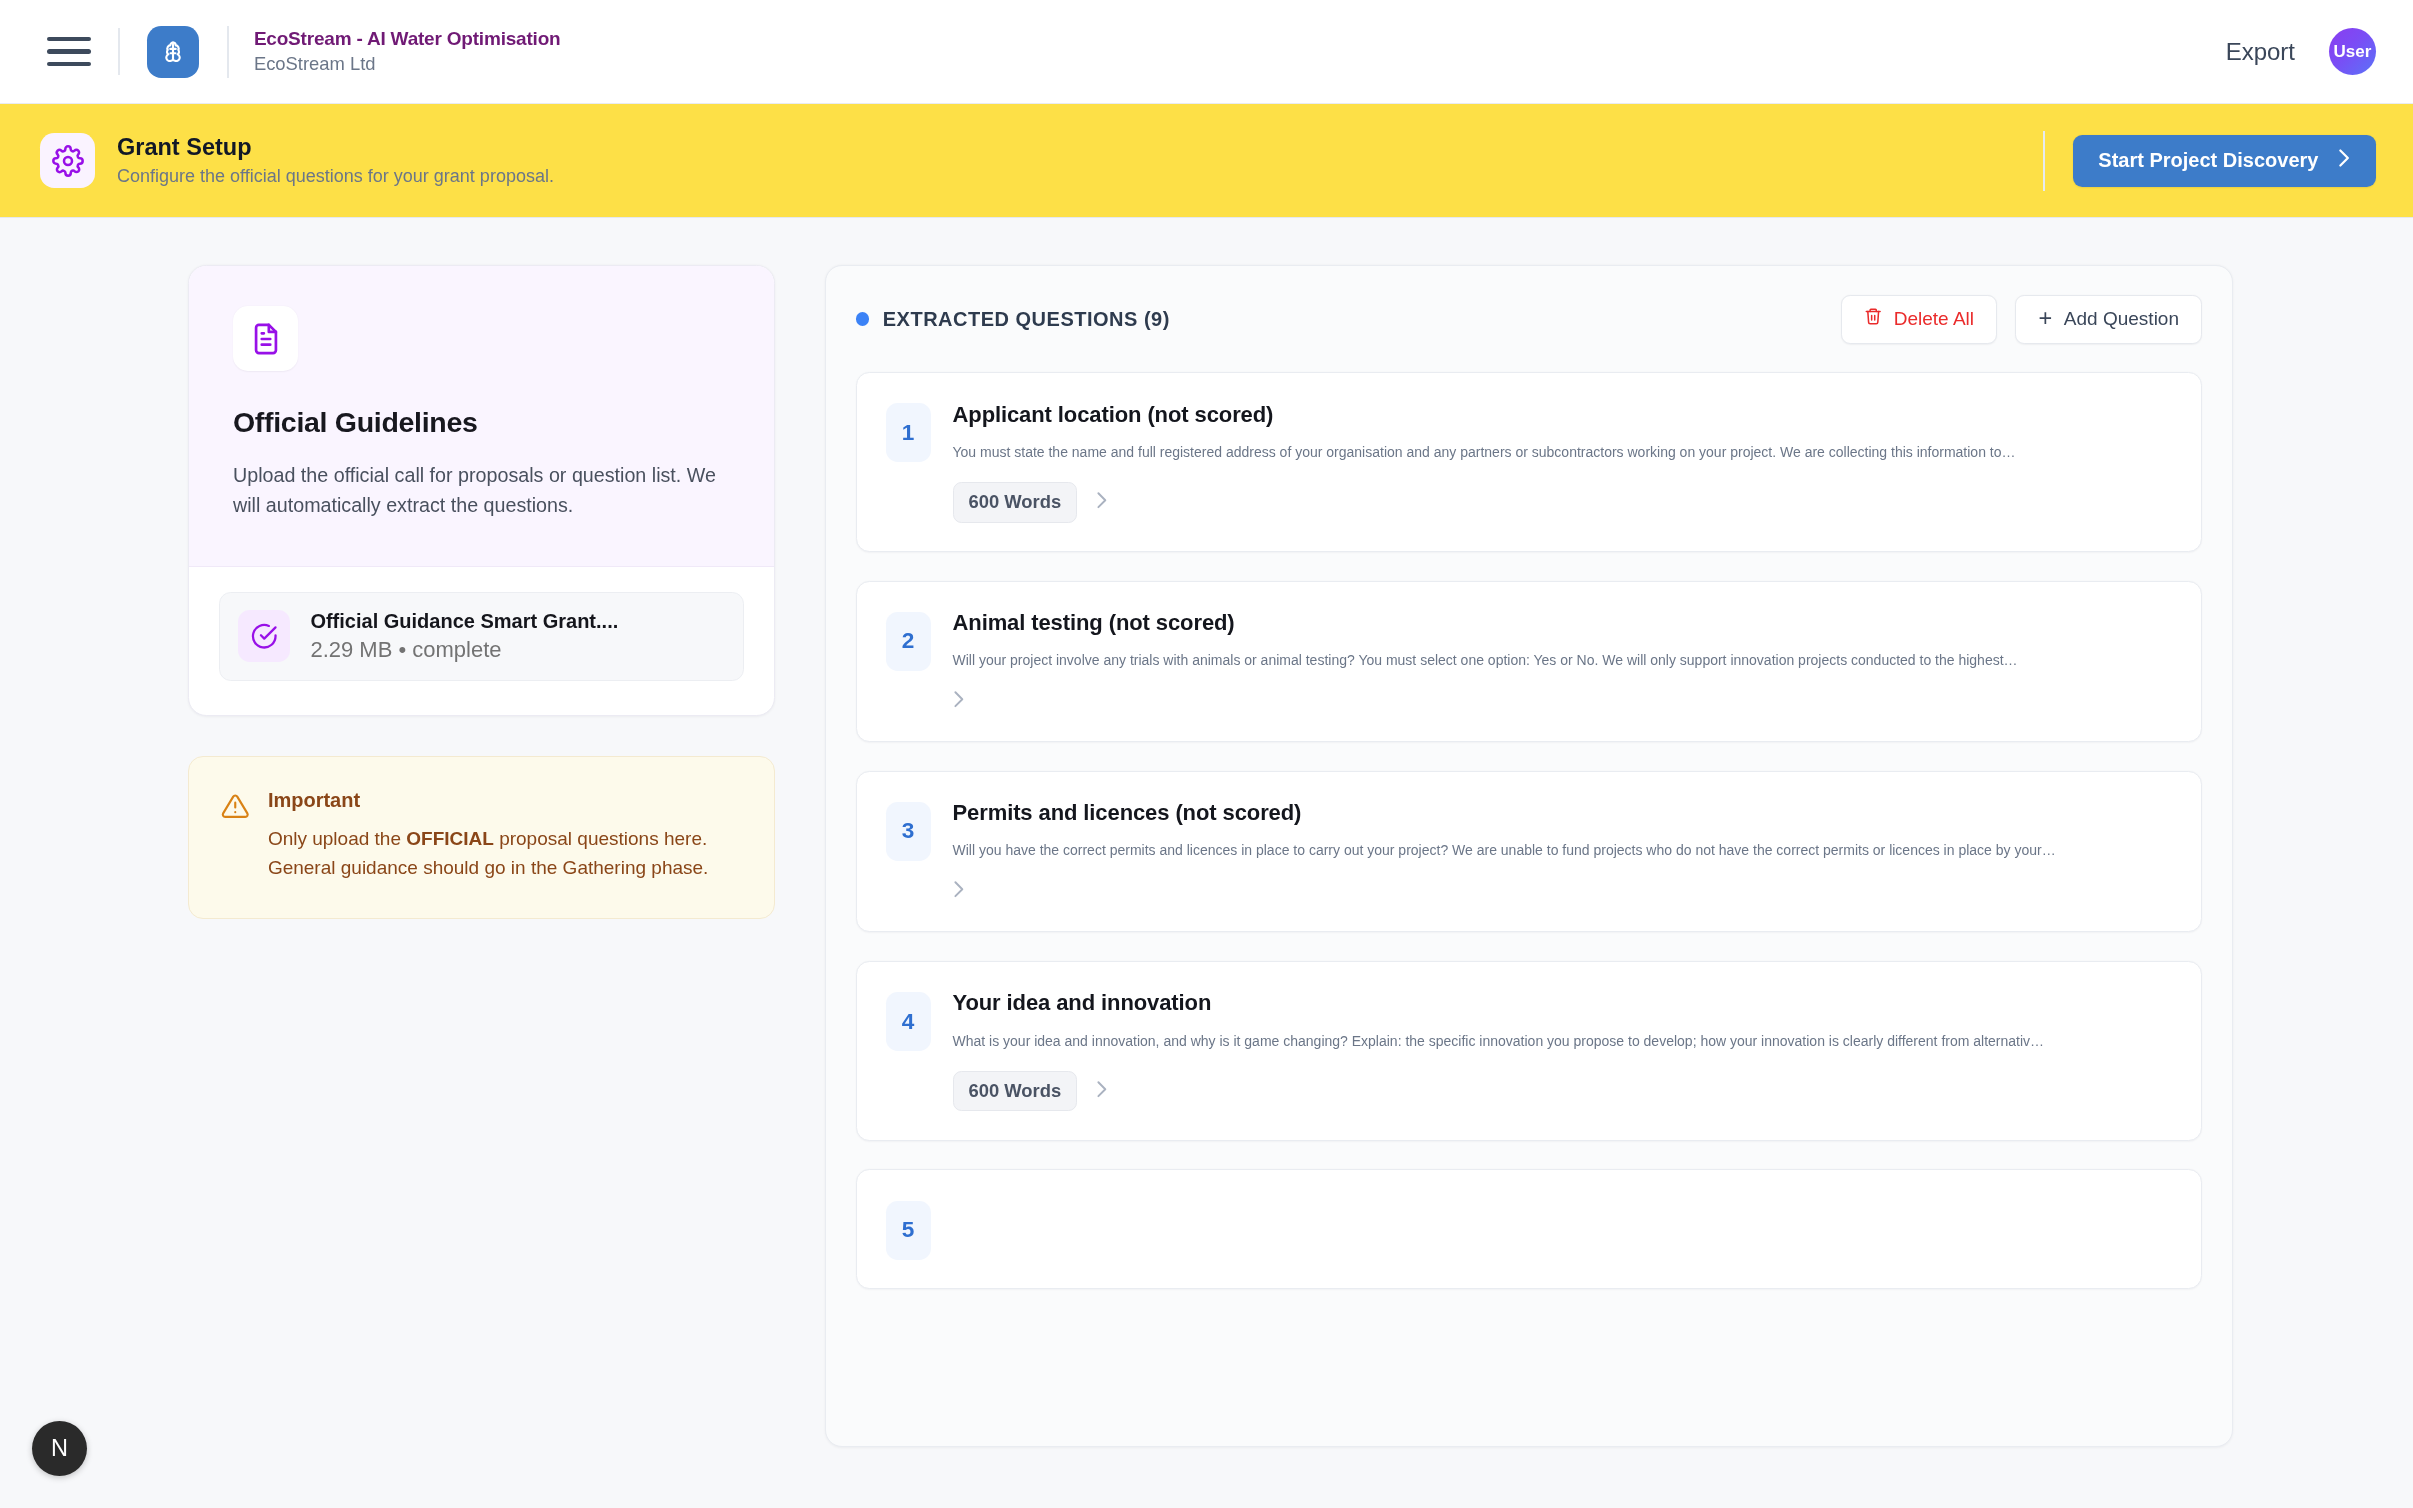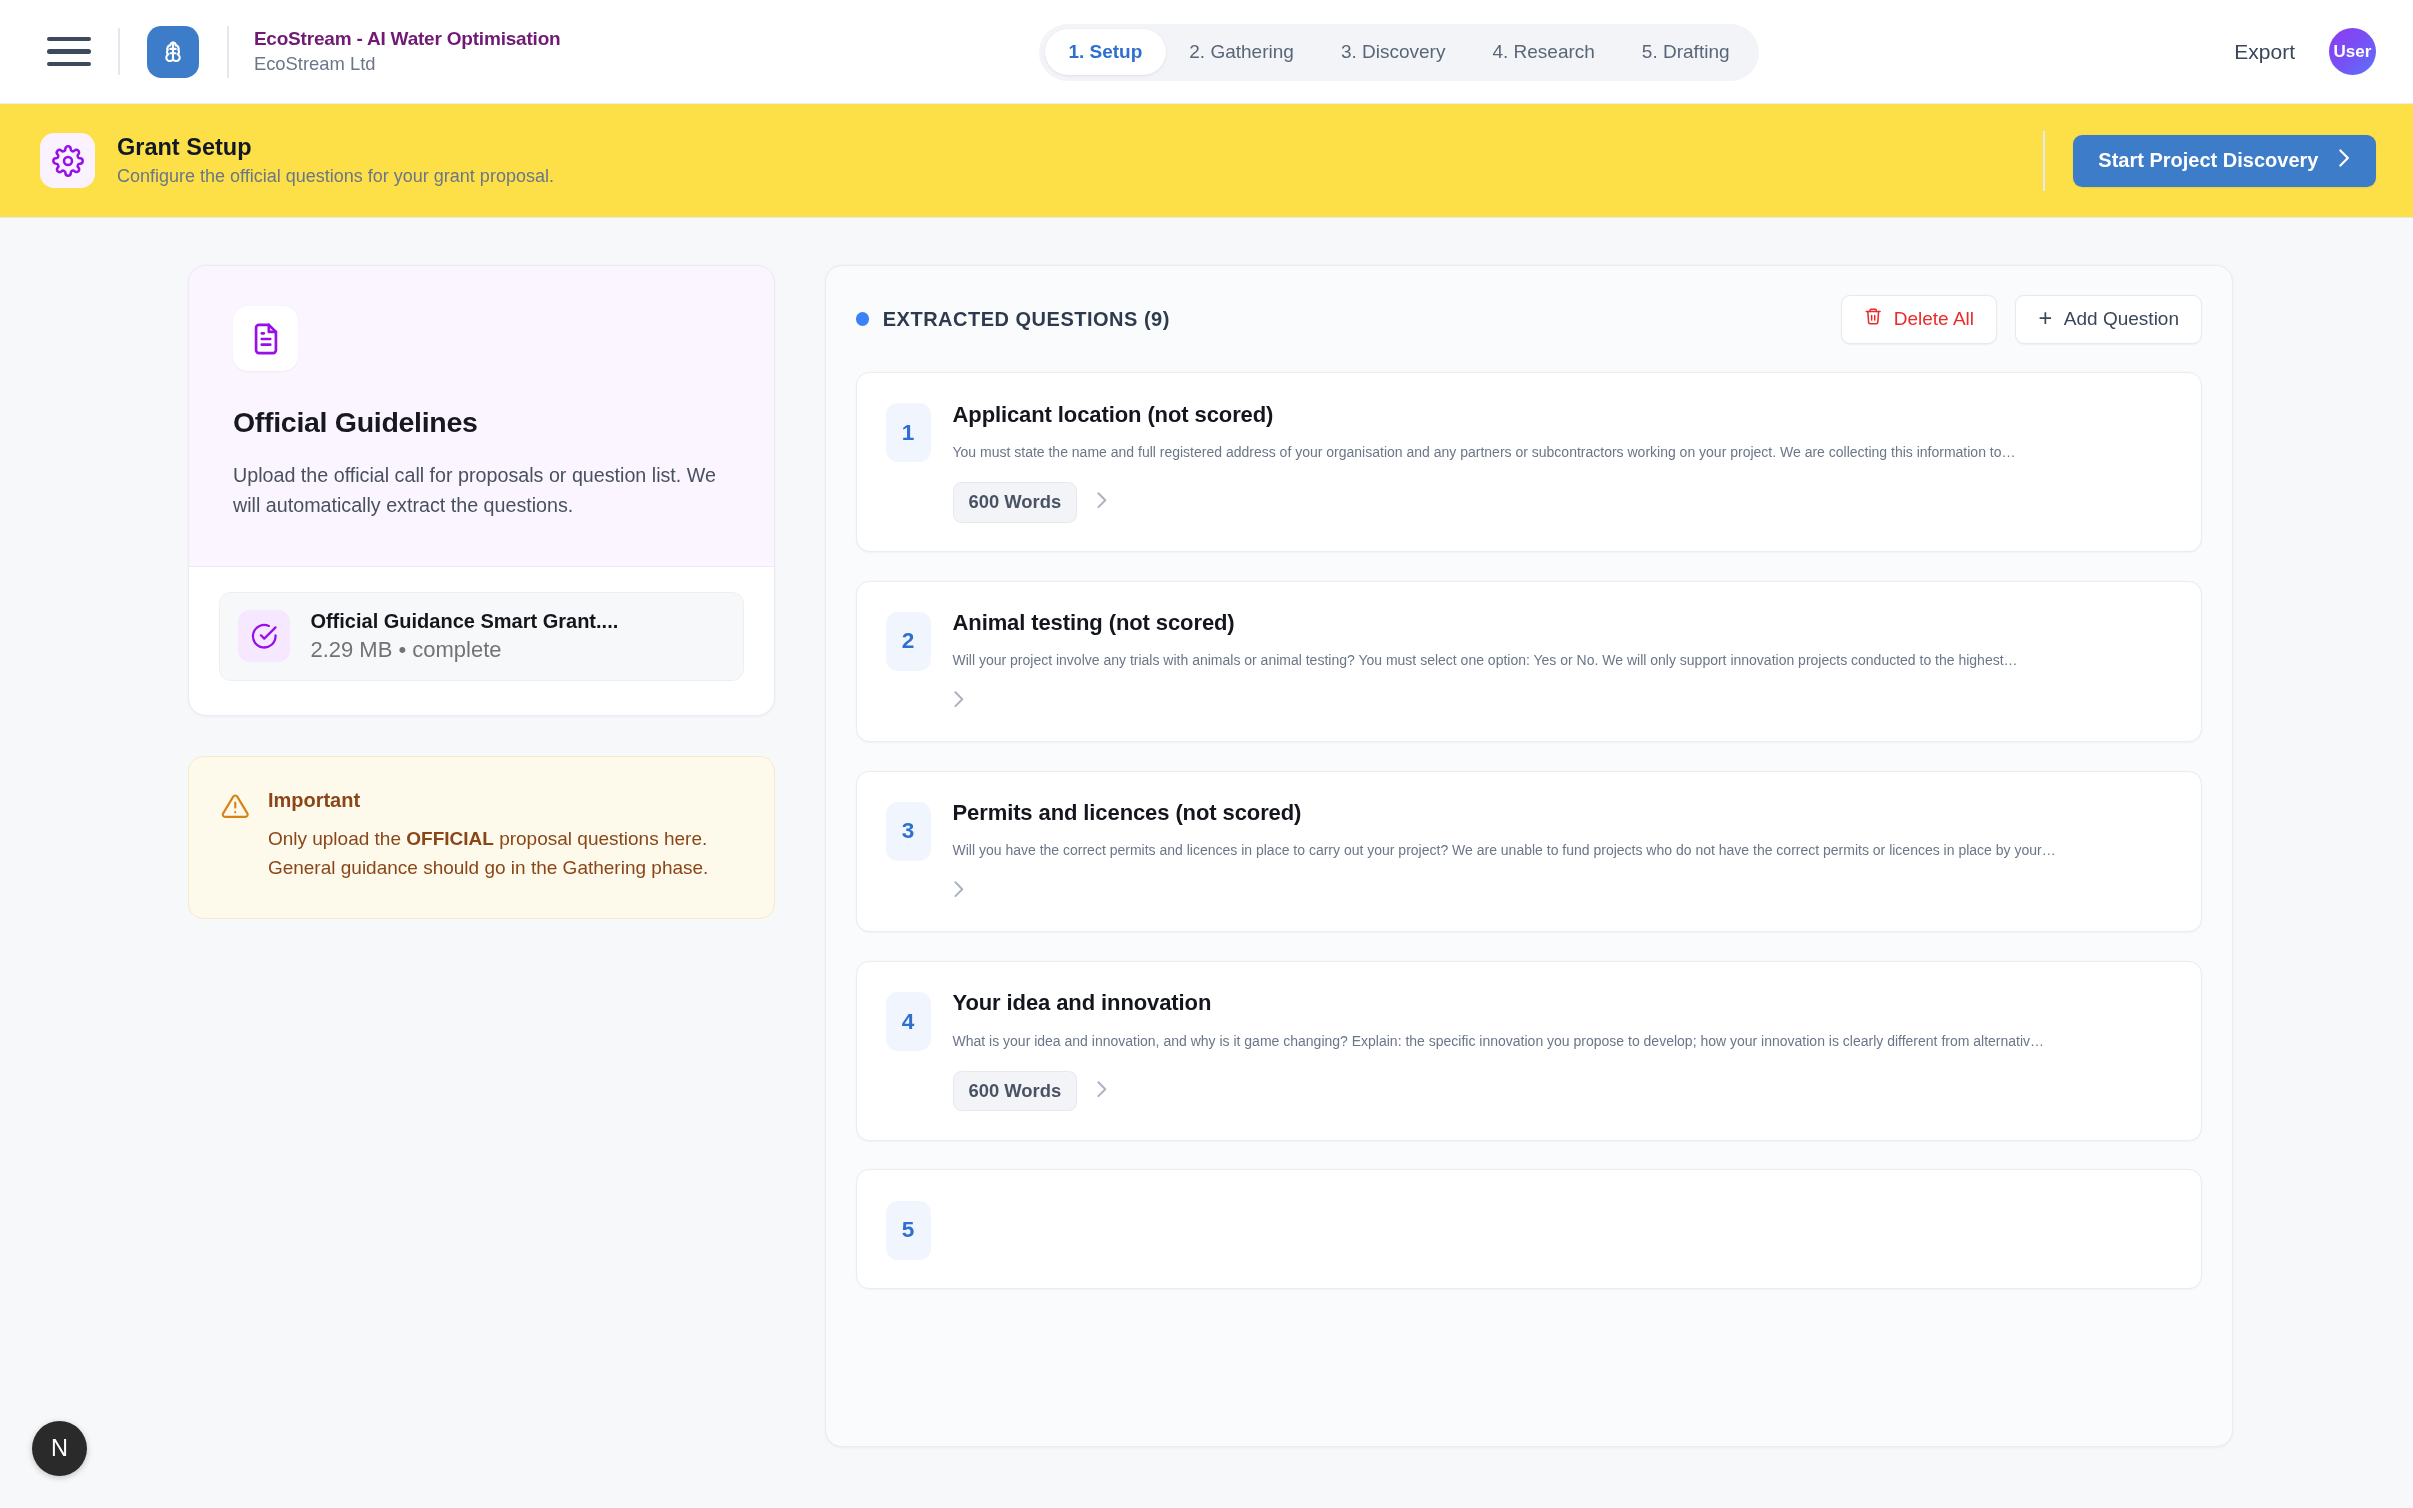--- a/index.html
+++ b/index.html
@@ -62,21 +62,21 @@
     color: #2f6fd0;
     font-weight: bold;
     box-shadow: 0 0.8px 2.5px rgba(16,24,40,0.10);
   }
 
   .topright {
     margin-left: auto;
     display: flex; align-items: center; gap: 34px;
   }
   .export-btn {
-    font-size: 21px; color: #3a4659; font-weight: 500;
+    font-size: 24px; color: #3a4659; font-weight: 500;
     cursor: pointer; background: none; border: none;
     font-family: inherit;
   }
   .avatar {
     width: 47px; height: 47px; border-radius: 50%;
     background: linear-gradient(135deg, #8b3df0 0%, #7a4df5 45%, #5b73f8 100%);
     color: #fff; font-size: 17px; font-weight: bold;
     display: flex; align-items: center; justify-content: center;
     cursor: pointer;
   }
@@ -282,27 +282,20 @@
     </svg>
   </div>
 
   <div class="vdiv short"></div>
 
   <div class="titleblock">
     <div class="proj-title">EcoStream - AI Water Optimisation</div>
     <div class="proj-sub">EcoStream Ltd</div>
   </div>
 
-  <div class="steps">
-    <div class="step active">1. Setup</div>
-    <div class="step">2. Gathering</div>
-    <div class="step">3. Discovery</div>
-    <div class="step">4. Research</div>
-    <div class="step">5. Drafting</div>
-  </div>
 
   <div class="topright">
     <button class="export-btn">Export</button>
     <div class="avatar">User</div>
   </div>
 </div>
 
 <div class="subhead">
   <div class="gear-wrap">
     <svg width="32" height="32" viewBox="0 0 24 24" fill="none" stroke="#9810e8" stroke-width="1.9" stroke-linecap="round" stroke-linejoin="round">

